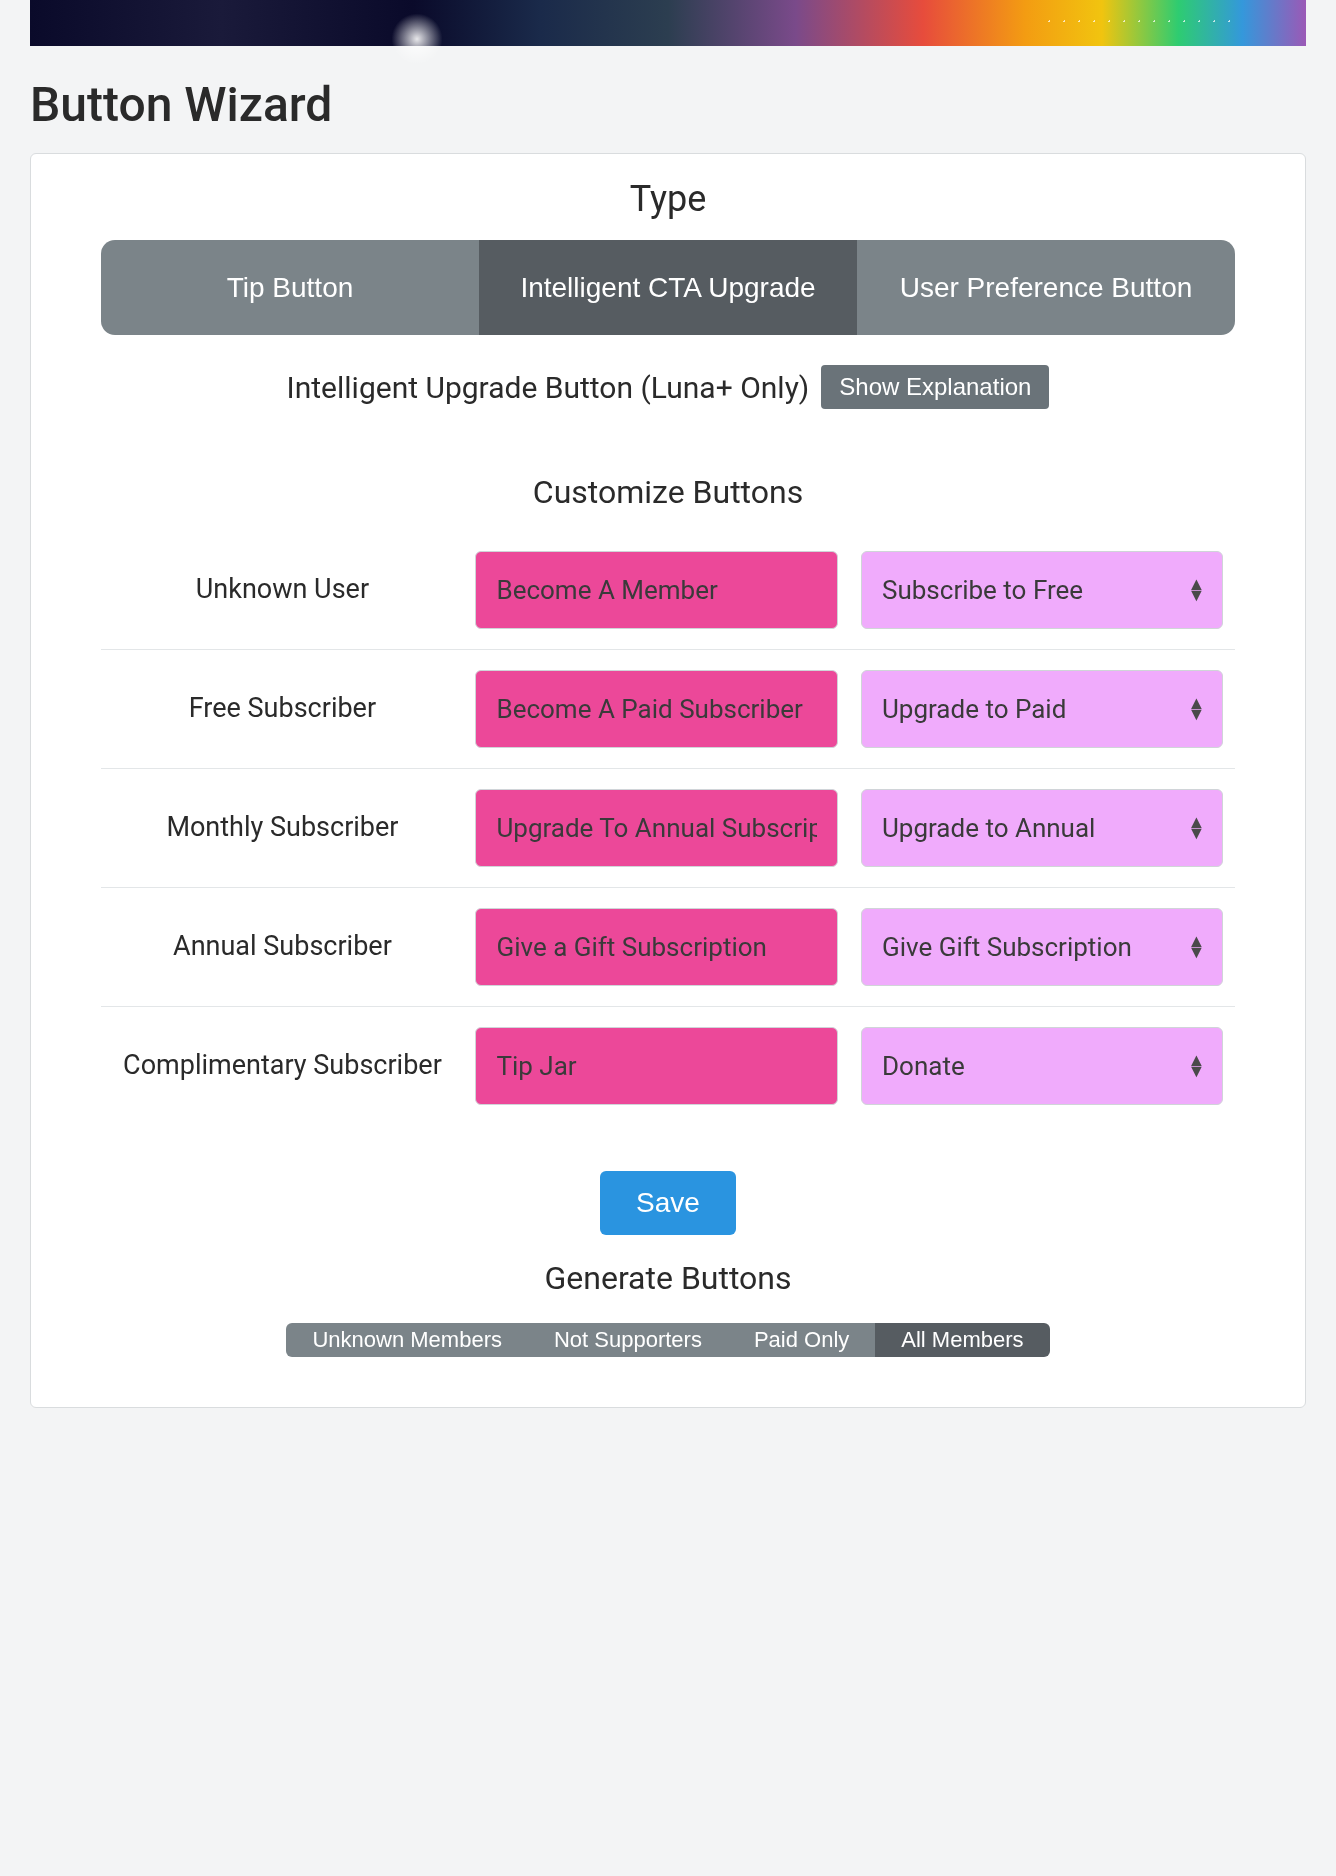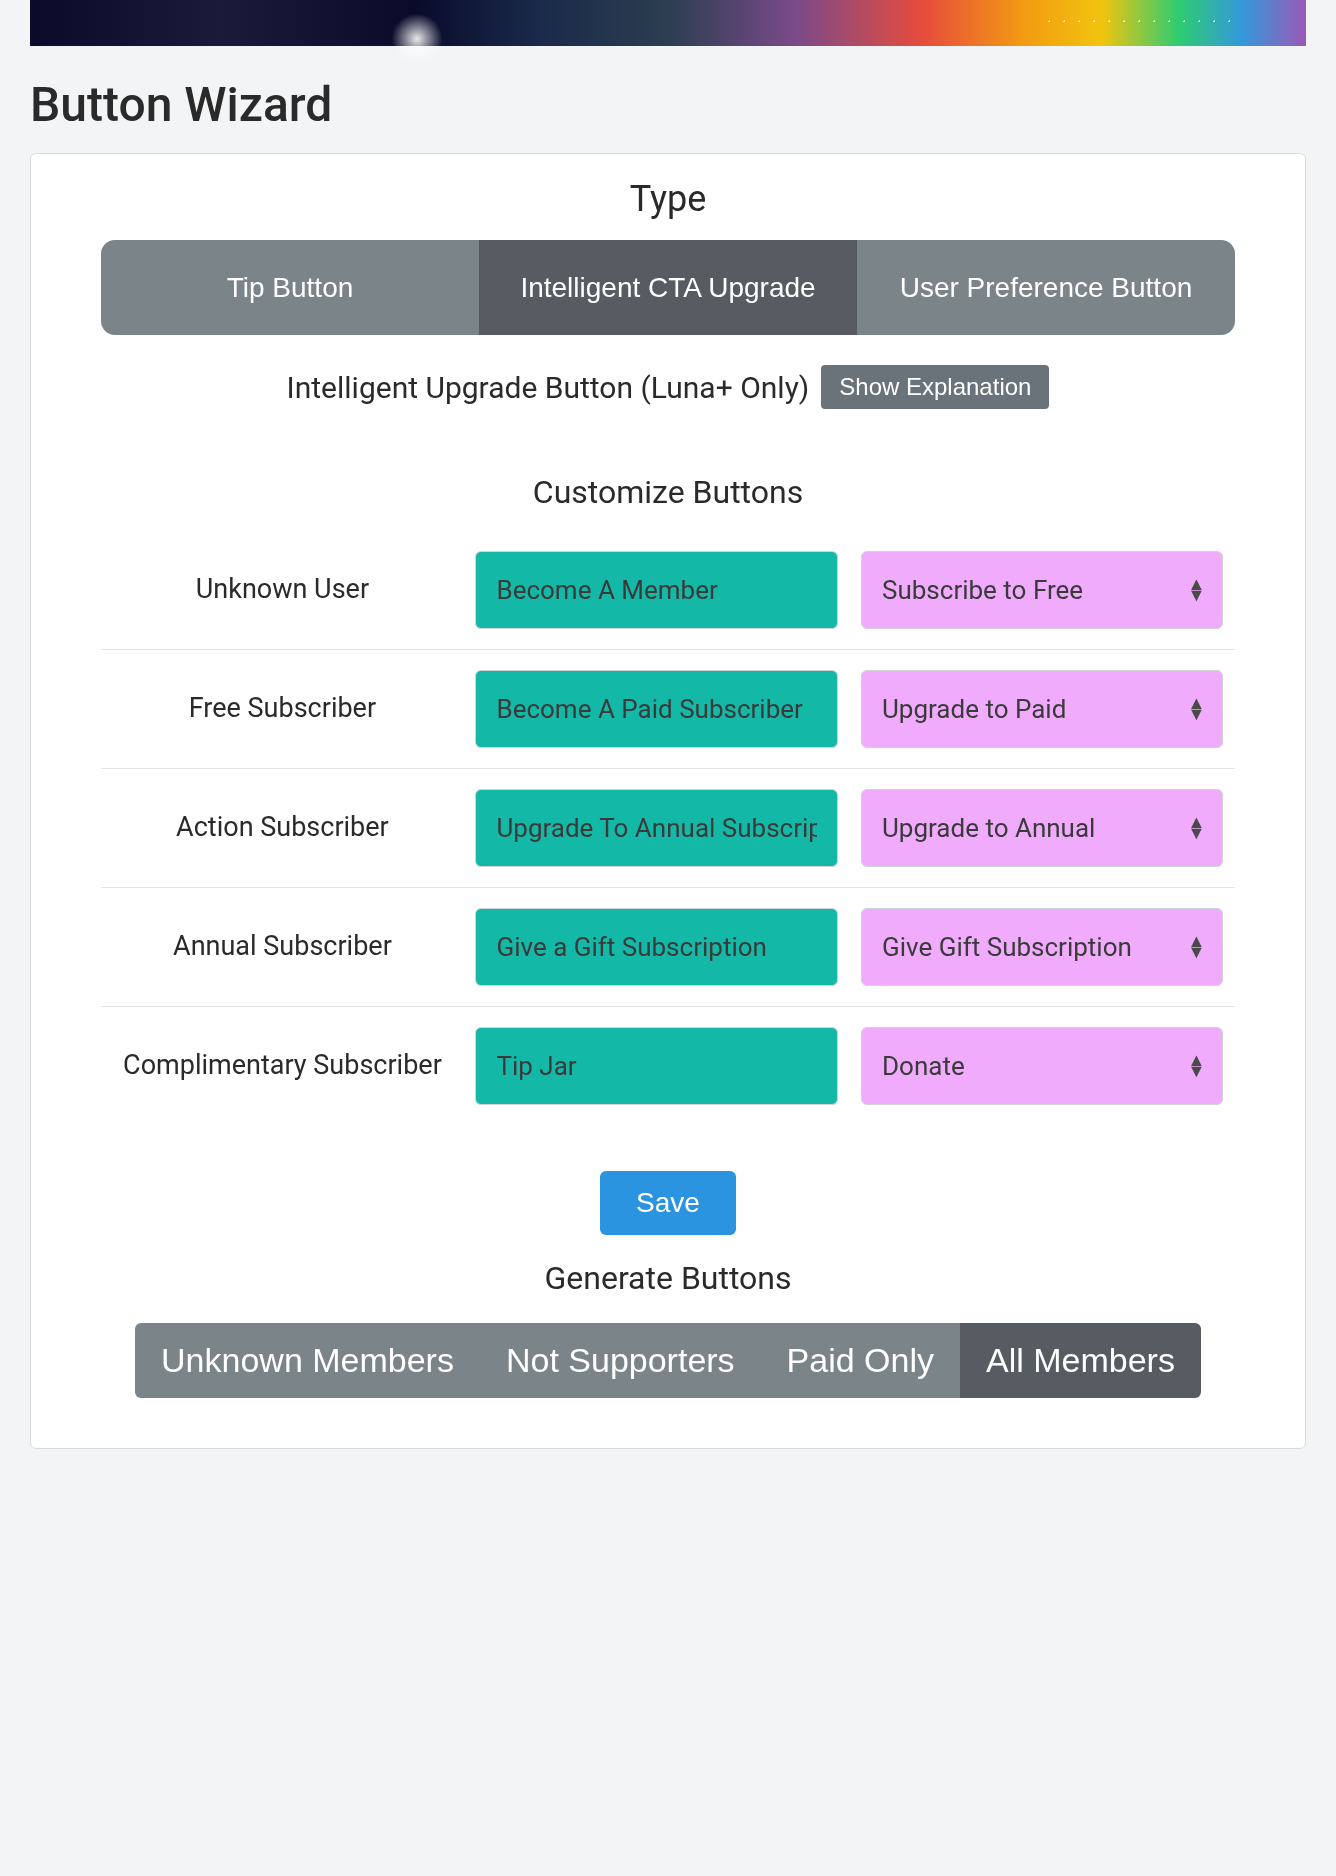--- a/index.html
+++ b/index.html
@@ -146,21 +146,21 @@
       line-height: 1.4;
       padding: 0 10px;
     }
     .text-input {
       width: 94%;
       height: 78px;
       font-size: 26px;
       padding: 0 20px;
       border: 1px solid #d0d4d8;
       border-radius: 6px;
-      background: #14b8a6;
+      background: #ec4899;
       color: #3a3a3a;
       font-family: inherit;
     }
     .select-wrap {
       position: relative;
       width: 94%;
       margin: 0 auto;
     }
     .select-input {
       width: 100%;
@@ -207,22 +207,22 @@
     .gen-tabs {
       display: flex;
       margin: 10px auto 50px;
       width: fit-content;
       border-radius: 6px;
       overflow: hidden;
     }
     .gen-tab {
       background: #7b8489;
       color: #fff;
-      font-size: 34px;
-      padding: 18px 26px;
+      font-size: 22px;
+      padding: 4px 26px;
       cursor: pointer;
       border: none;
     }
     .gen-tab.active {
       background: #565c61;
     }
   </style>
 </head>
 <body>
 
@@ -274,21 +274,21 @@
           <div class="select-wrap">
             <select class="select-input">
                 <option>Upgrade to Paid</option>
               </select>
             <span class="select-icon">▲<br>▼</span>
           </div>
         </div>
       </div>
 
       <div class="table-row">
-        <div class="col1 member-label">Action Subscriber</div>
+        <div class="col1 member-label">Monthly Subscriber</div>
         <div class="col2">
             <input class="text-input" value="Upgrade To Annual Subscription" style="">
           </div>
         <div class="col3">
           <div class="select-wrap">
             <select class="select-input">
                 <option>Upgrade to Annual</option>
               </select>
             <span class="select-icon">▲<br>▼</span>
           </div>

